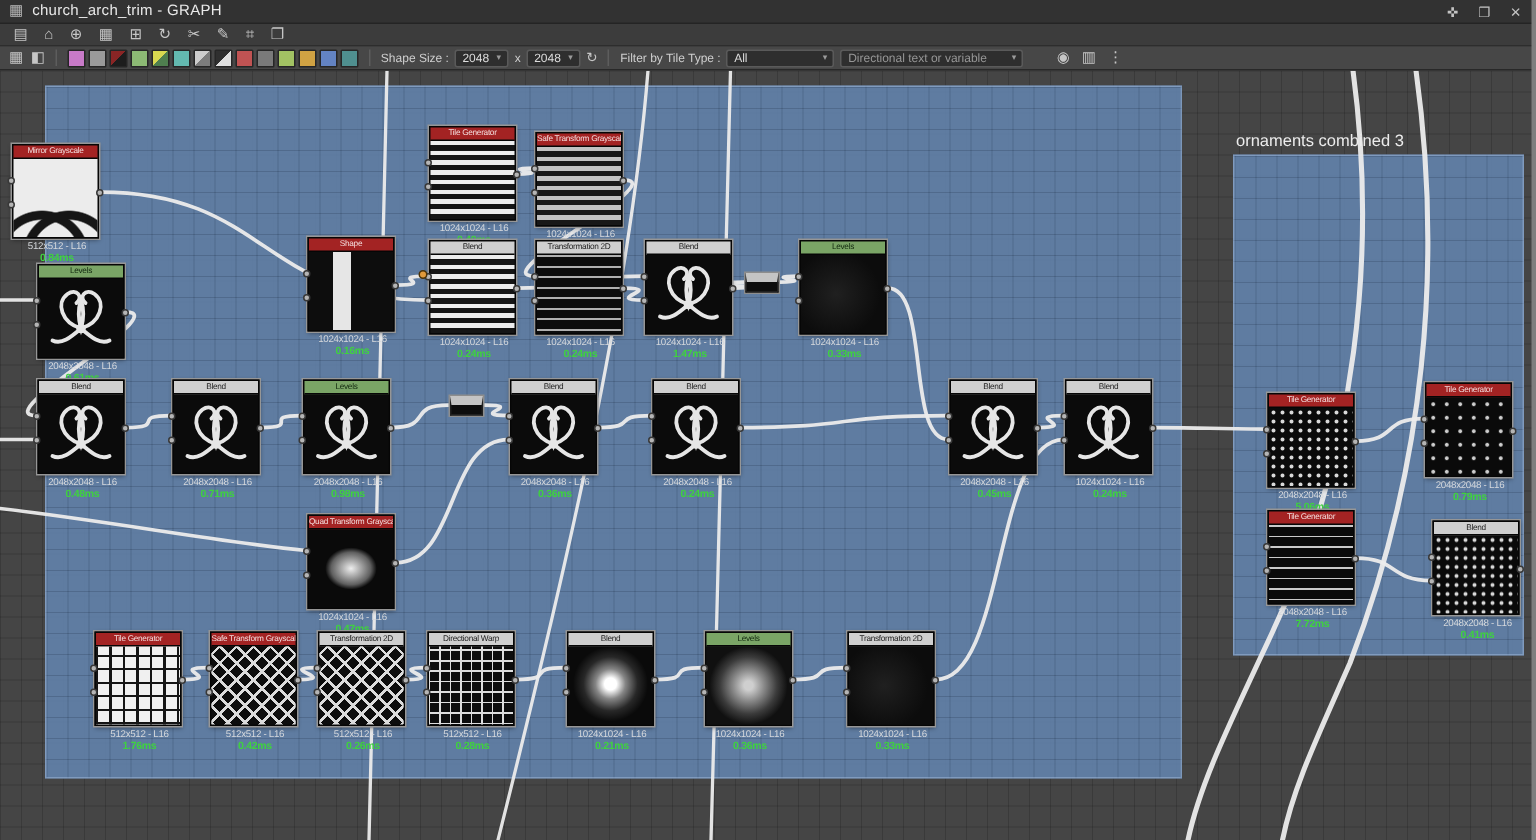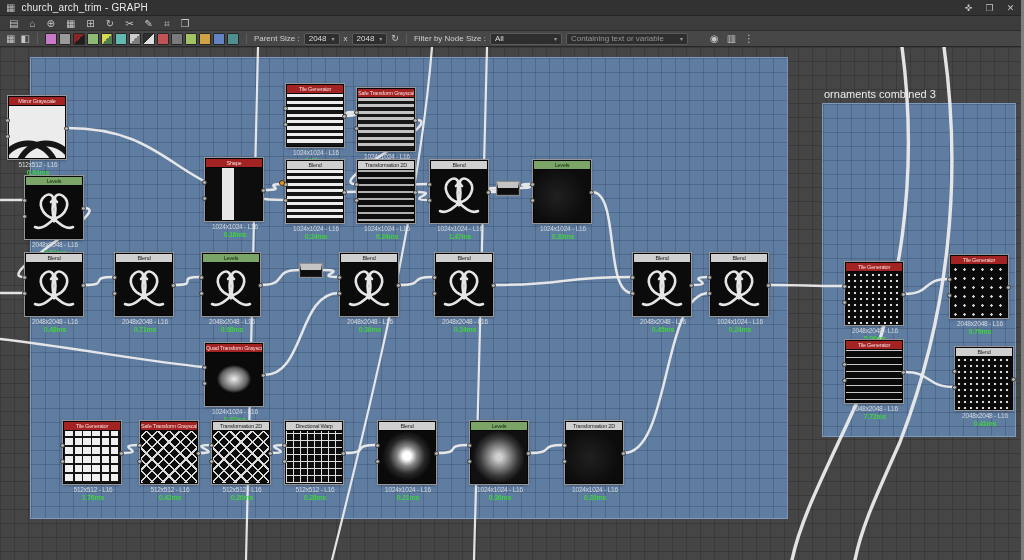--- a/index.html
+++ b/index.html
@@ -141,39 +141,39 @@
       <span class="node-icon" style="background: linear-gradient(135deg, rgb(204, 204, 204) 50%, rgb(124, 124, 124) 50%);"></span>
       <span class="node-icon" style="background: linear-gradient(135deg, rgb(47, 47, 47) 50%, rgb(224, 224, 224) 50%);"></span>
       <span class="node-icon" style="background: rgb(192, 83, 83);"></span>
       <span class="node-icon" style="background: rgb(122, 122, 122);"></span>
       <span class="node-icon" style="background: rgb(162, 194, 99);"></span>
       <span class="node-icon" style="background: rgb(208, 162, 67);"></span>
       <span class="node-icon" style="background: rgb(99, 131, 194);"></span>
       <span class="node-icon" style="background: rgb(79, 143, 143);"></span>
     </span>
   <span class="sep"></span>
-  <span class="lbl">Parent Size :</span>
+  <span class="lbl">Shape Size :</span>
   <span class="dd">
     <span>2048</span>
     <span class="arrow">▾</span>
   </span>
   <span class="lbl">x</span>
   <span class="dd">
     <span>2048</span>
     <span class="arrow">▾</span>
   </span>
   <span class="tb-icon" style="font-size:9px">↻</span>
   <span class="sep"></span>
-  <span class="lbl">Filter by Node Size :</span>
+  <span class="lbl">Filter by Tile Type :</span>
   <span class="dd" style="width:72px;justify-content:space-between">
     <span>All</span>
     <span class="arrow">▾</span>
   </span>
   <span class="search">
-    <span class="ph">Containing text or variable</span>
+    <span class="ph">Directional text or variable</span>
     <span class="arrow" style="font-size:6px;color:#9a9a9a">▾</span>
   </span>
   <span style="width:14px"></span>
   <span id="tb2-right" style="display:flex;gap:8px">
       <span class="tb-icon">◉</span>
       <span class="tb-icon">▥</span>
       <span class="tb-icon">⋮</span>
     </span>
 </div>
 

